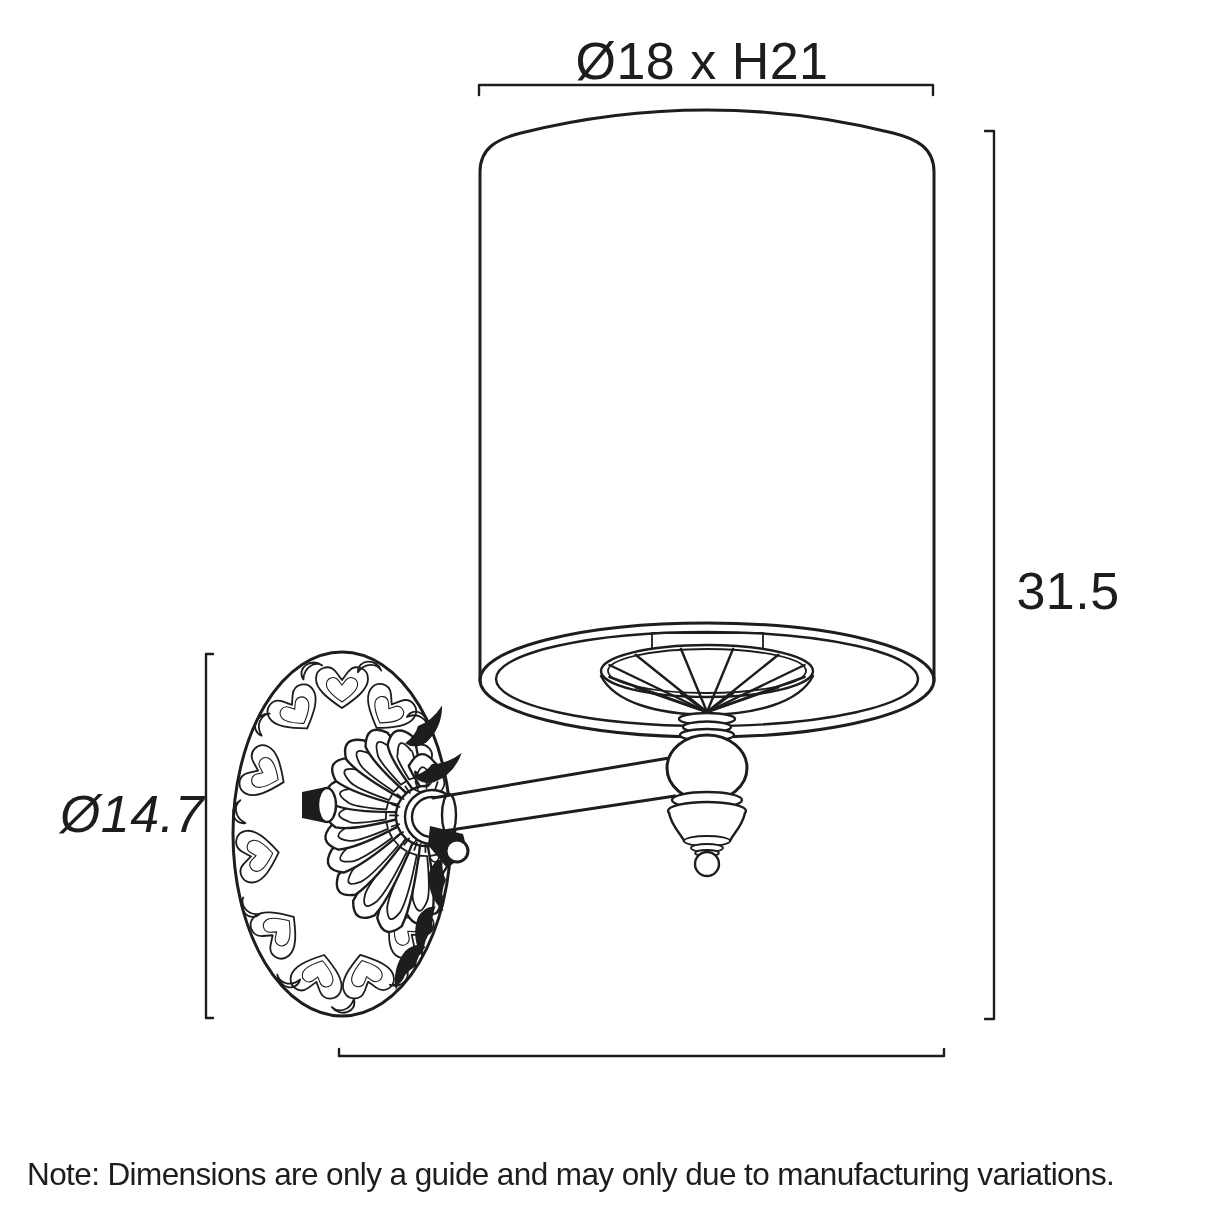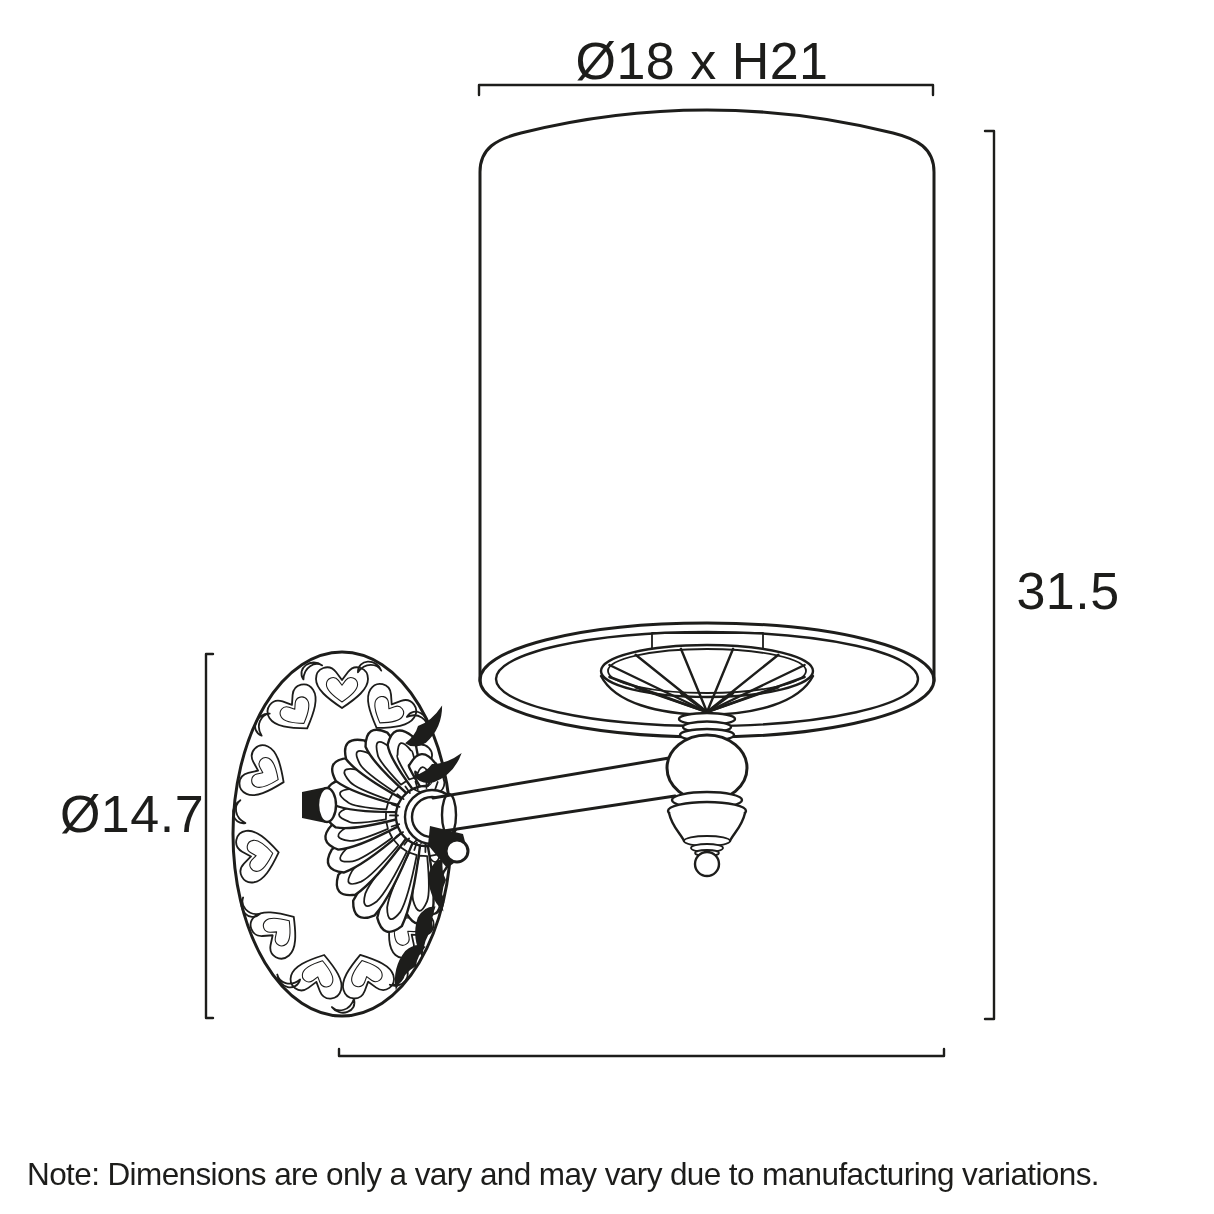--- a/index.html
+++ b/index.html
@@ -6,21 +6,21 @@
   #stage{position:relative;width:1214px;height:1214px;background:#fff;overflow:hidden;
          font-family:"Liberation Sans", sans-serif;--line:#1d1d1b;color:var(--line);}
   #drawing{position:absolute;left:0;top:0;}
   .ln{stroke:var(--line);fill:none;stroke-linecap:round;stroke-linejoin:round;}
   .bold{stroke-width:3;}
   .mid{stroke-width:2.4;}
   .thin{stroke-width:1.8;}
   .wh{fill:#fff;}
   .dim{position:absolute;font-size:52px;line-height:1.22;text-align:center;
        color:var(--line);letter-spacing:0.5px;white-space:nowrap;}
-  .dim.two{line-height:53px;}
+  .dim.two{line-height:53px;font-style:italic;}
   .dim.two span{display:block;}
   .note{position:absolute;font-size:31.5px;letter-spacing:-0.6px;color:var(--line);
         white-space:nowrap;}
 </style>
 </head>
 <body>
 
 <div id="stage" style="--line: #1d1d1b; background: rgb(255, 255, 255);">
 
   <svg id="drawing" width="1214" height="1214" viewBox="0 0 1214 1214" xmlns="http://www.w3.org/2000/svg">
@@ -298,14 +298,14 @@
 
   <div class="dim" style="left:552px;top:30px;width:300px;">Ø18 x H21</div>
 
   <div class="dim" style="left:1008px;top:540px;width:120px;margin-top:20px;">31.5</div>
 
   <div class="dim two" style="left:37px;top:788px;width:190px;">
     <span>Ø14.7</span>
   </div>
 
 
-  <div class="note" style="left:27px;top:1156px;">Note: Dimensions are only a vary and may vary due to manufacturing variations.</div>
+  <div class="note" style="left:27px;top:1156px;">Note: Dimensions are only a guide and may only due to manufacturing variations.</div>
 </div>
 
 </body></html>

